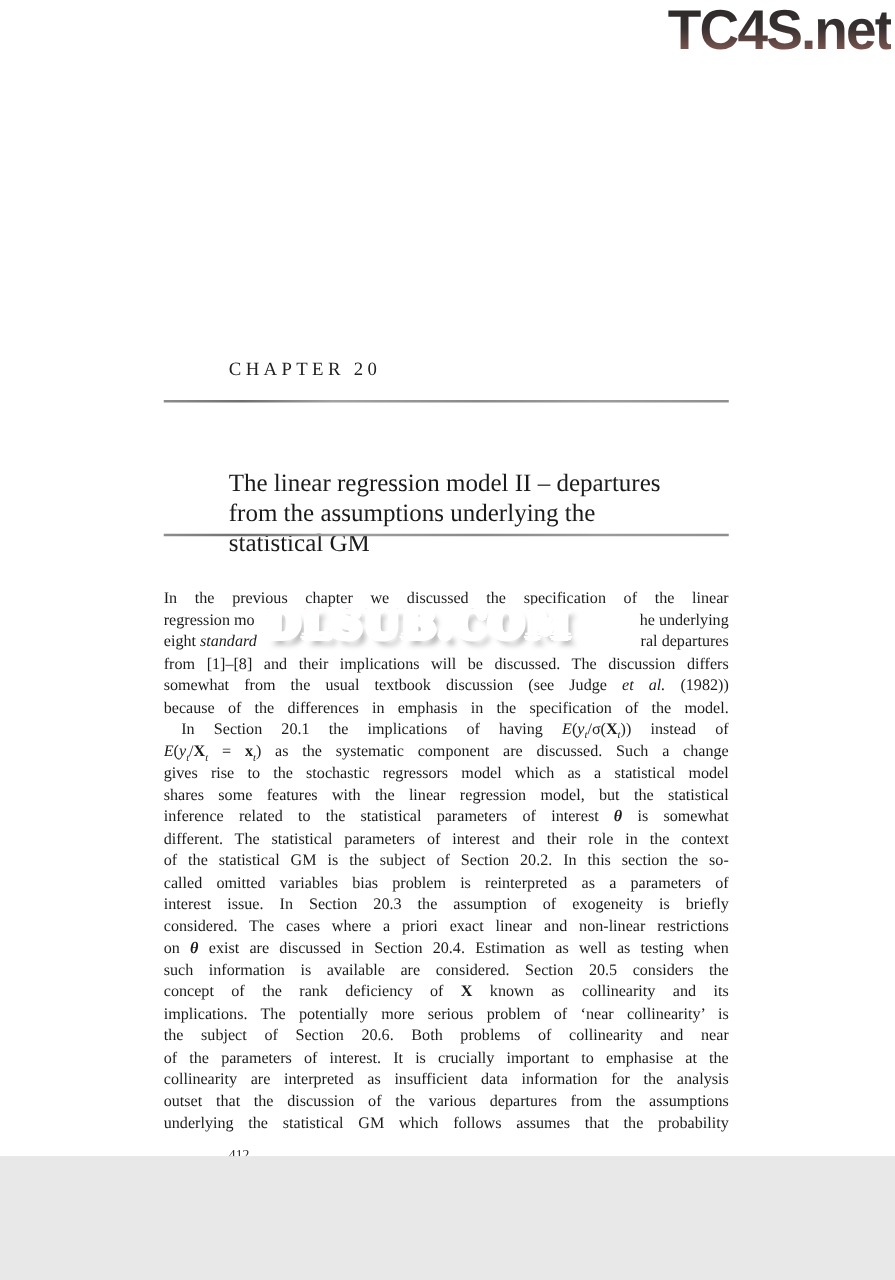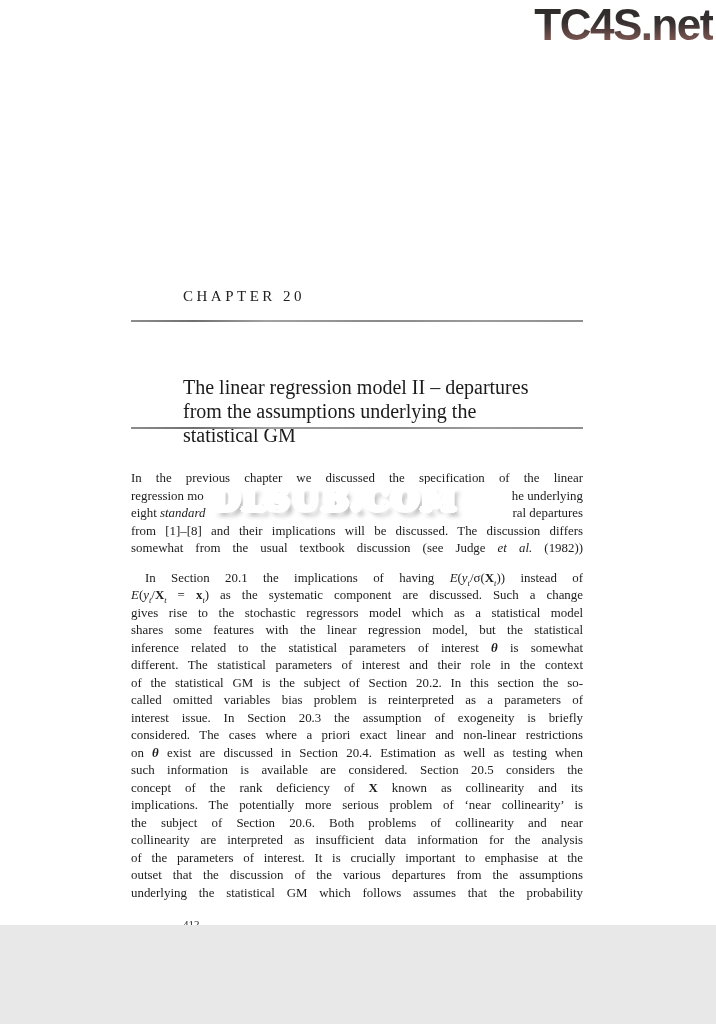--- a/index.html
+++ b/index.html
@@ -45,21 +45,21 @@
   
   .body-block{
     position:absolute; left:131px; top:470px; width:452px;
     font-size:12.9px; color:#1c1c1c;
   }
   .bline{
     height:17.5px; line-height:17.5px;
     text-align:justify; text-align-last:justify;
     overflow:hidden; white-space:normal;
   }
-  .bline.indent{ text-indent:14px;margin-top:12px; }
+  .bline.indent{ text-indent:14px; }
   .bline.split{
     display:flex; justify-content:space-between;
     text-align:left; text-align-last:left;
   }
   .bline sub{ font-size:8.5px; line-height:0; }
 
   
   .page-number{
     position:absolute; left:183px; top:918px;
     font-size:11px; color:#2a2a2a;
@@ -119,37 +119,38 @@
       <div class="bline split">
         <span>regression mo</span>
         <span>he underlying</span>
       </div>
       <div class="bline split">
         <span>eight <i>standard</i></span>
         <span>ral departures</span>
       </div>
       <div class="bline">from [1]–[8] and their implications will be discussed. The discussion differs</div>
       <div class="bline">somewhat from the usual textbook discussion (see Judge <i>et al.</i> (1982))</div>
+      <div class="bline">because of the differences in emphasis in the specification of the model.</div>
       <div class="bline indent">In Section 20.1 the implications of having <i>E</i>(<i>y<sub>t</sub></i>/σ(<b>X</b><i><sub>t</sub></i>)) instead of</div>
       <div class="bline"><i>E</i>(<i>y<sub>t</sub></i>/<b>X</b><i><sub>t</sub></i> = <b>x</b><i><sub>t</sub></i>) as the systematic component are discussed. Such a change</div>
       <div class="bline">gives rise to the stochastic regressors model which as a statistical model</div>
       <div class="bline">shares some features with the linear regression model, but the statistical</div>
       <div class="bline">inference related to the statistical parameters of interest <b><i>θ</i></b> is somewhat</div>
       <div class="bline">different. The statistical parameters of interest and their role in the context</div>
       <div class="bline">of the statistical GM is the subject of Section 20.2. In this section the so-</div>
       <div class="bline">called omitted variables bias problem is reinterpreted as a parameters of</div>
       <div class="bline">interest issue. In Section 20.3 the assumption of exogeneity is briefly</div>
       <div class="bline">considered. The cases where a priori exact linear and non-linear restrictions</div>
       <div class="bline">on <b><i>θ</i></b> exist are discussed in Section 20.4. Estimation as well as testing when</div>
       <div class="bline">such information is available are considered. Section 20.5 considers the</div>
       <div class="bline">concept of the rank deficiency of <b>X</b> known as collinearity and its</div>
       <div class="bline">implications. The potentially more serious problem of ‘near collinearity’ is</div>
       <div class="bline">the subject of Section 20.6. Both problems of collinearity and near</div>
+      <div class="bline">of the parameters of interest. It is crucially important to emphasise at the</div>
       <div class="bline">collinearity are interpreted as insufficient data information for the analysis</div>
-      <div class="bline">of the parameters of interest. It is crucially important to emphasise at the</div>
       <div class="bline">outset that the discussion of the various departures from the assumptions</div>
       <div class="bline">underlying the statistical GM which follows assumes that the probability</div>
     </div>
 
   <div class="wm-mid">DLSUB.COM</div>
 
   <div class="page-number">412</div>
 
   <div class="wm-bottom">TradersXtreme.com</div>
 

